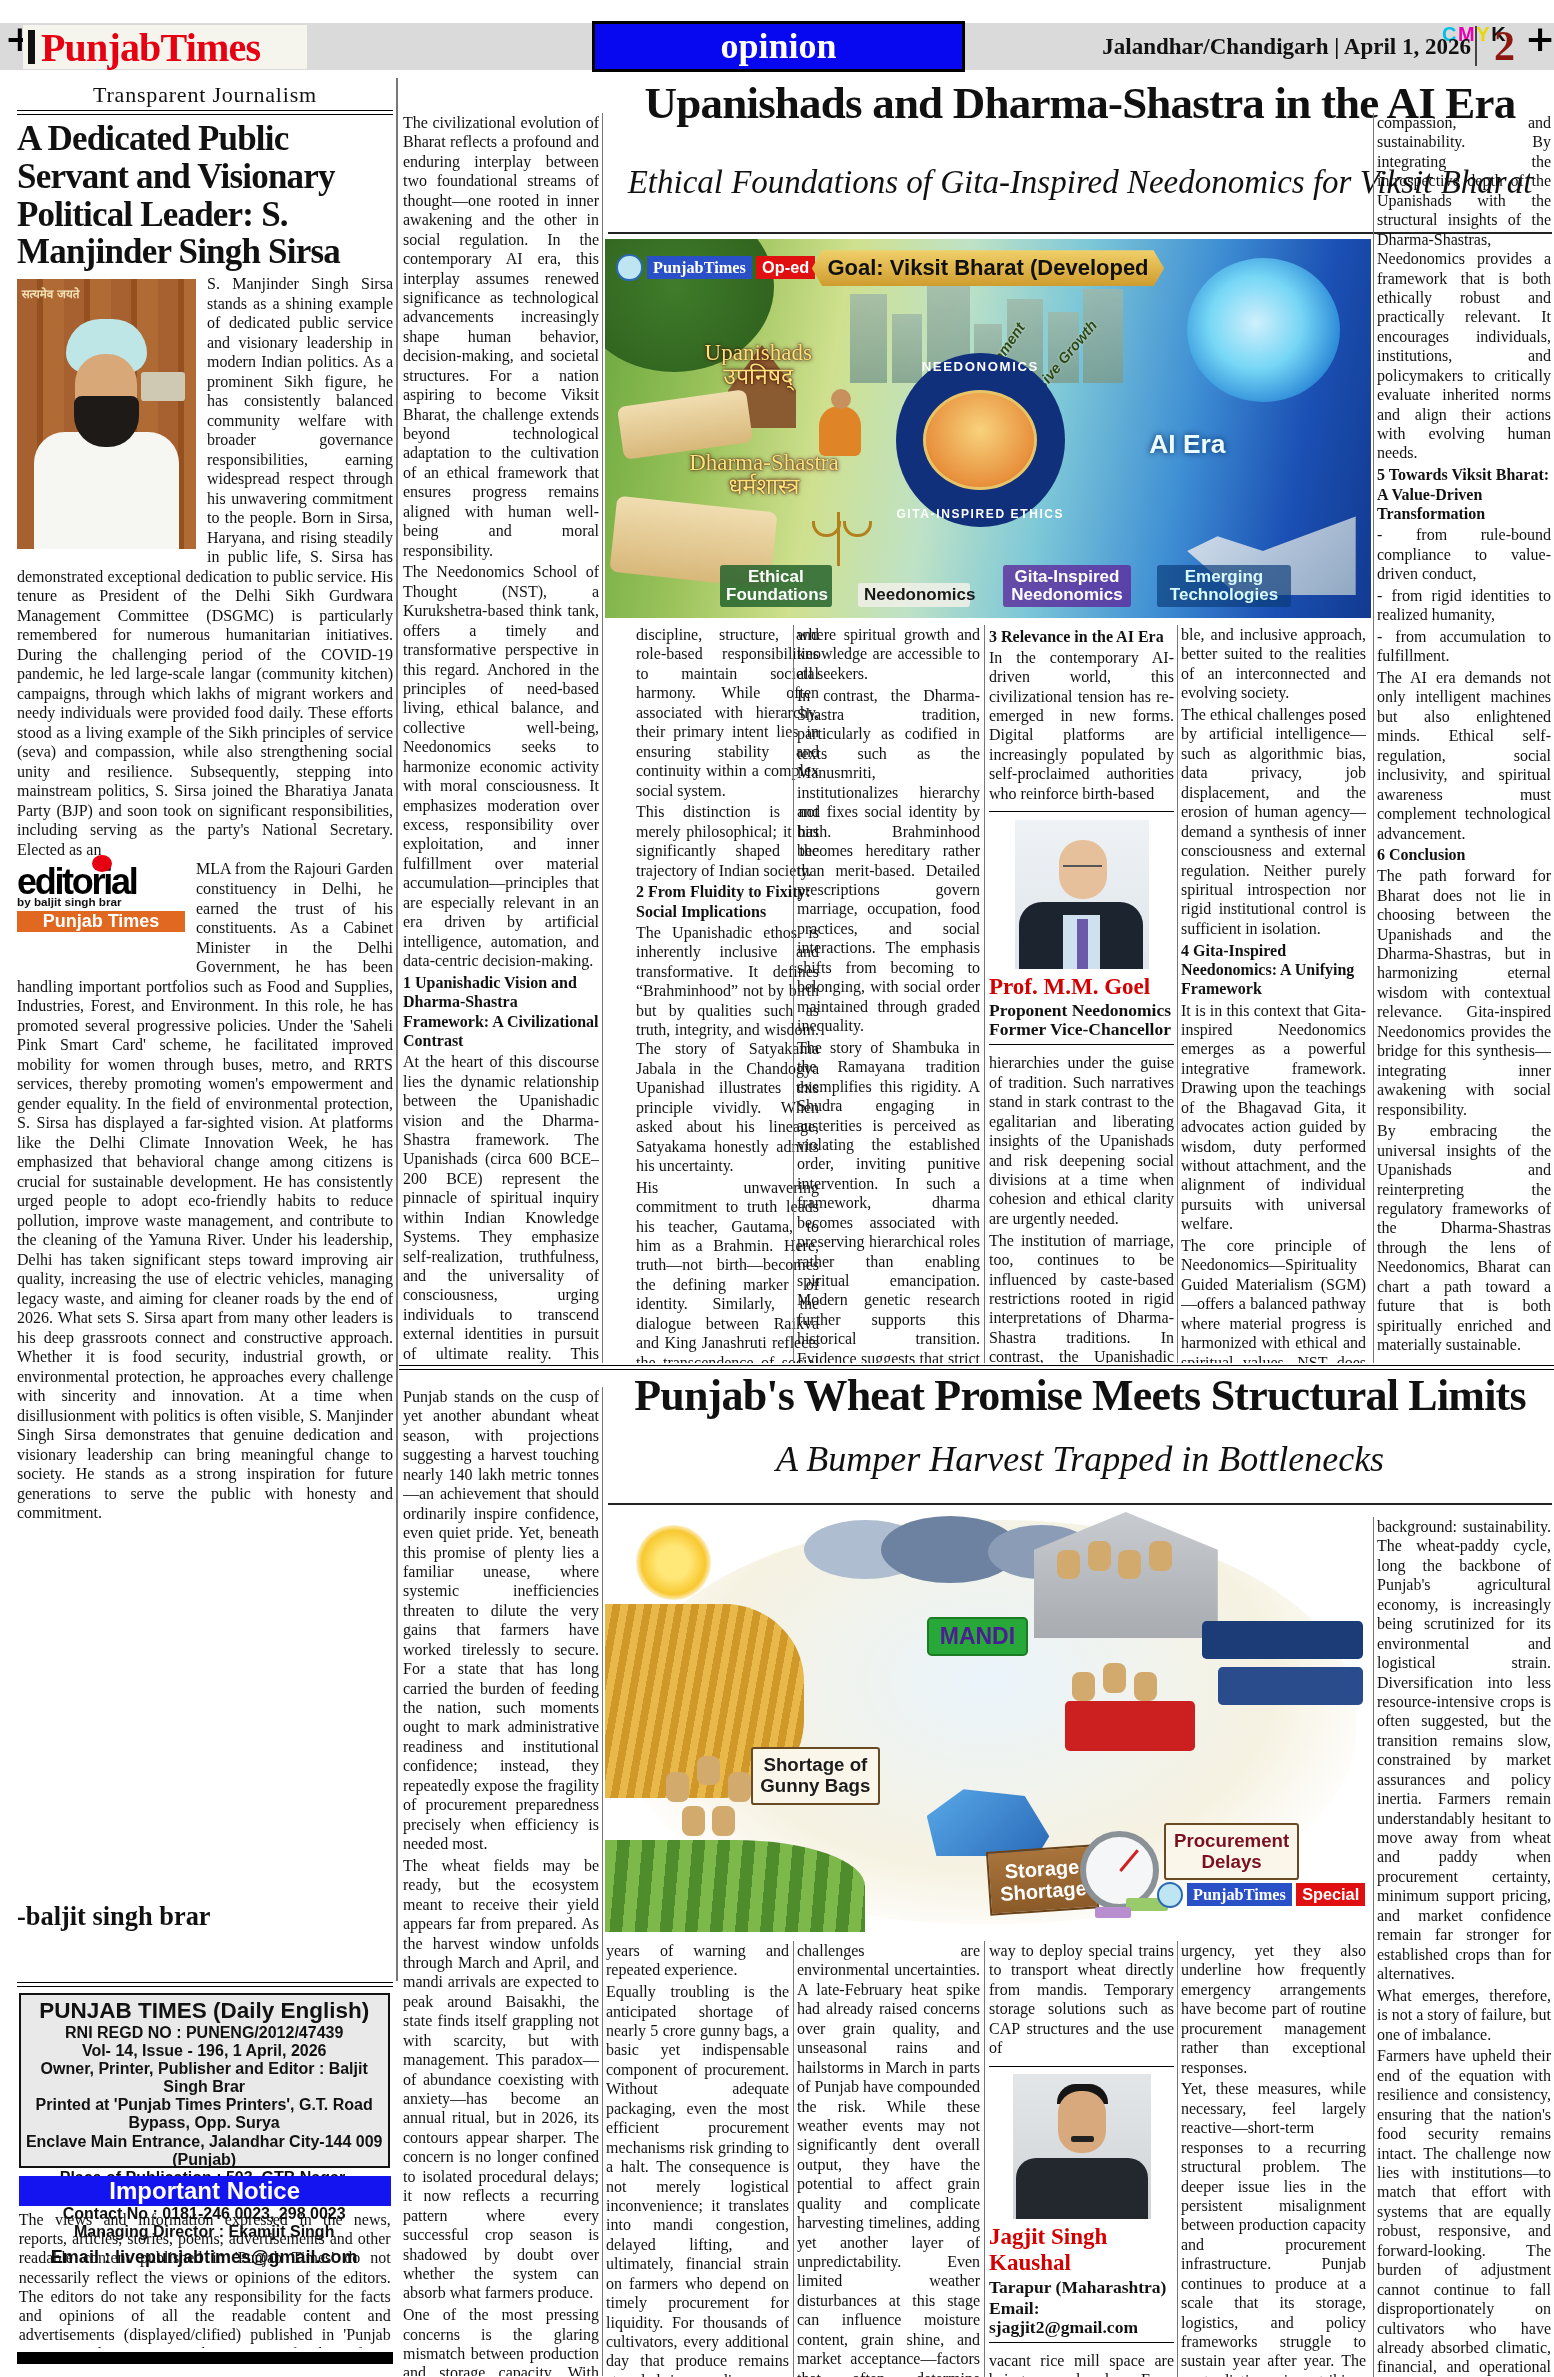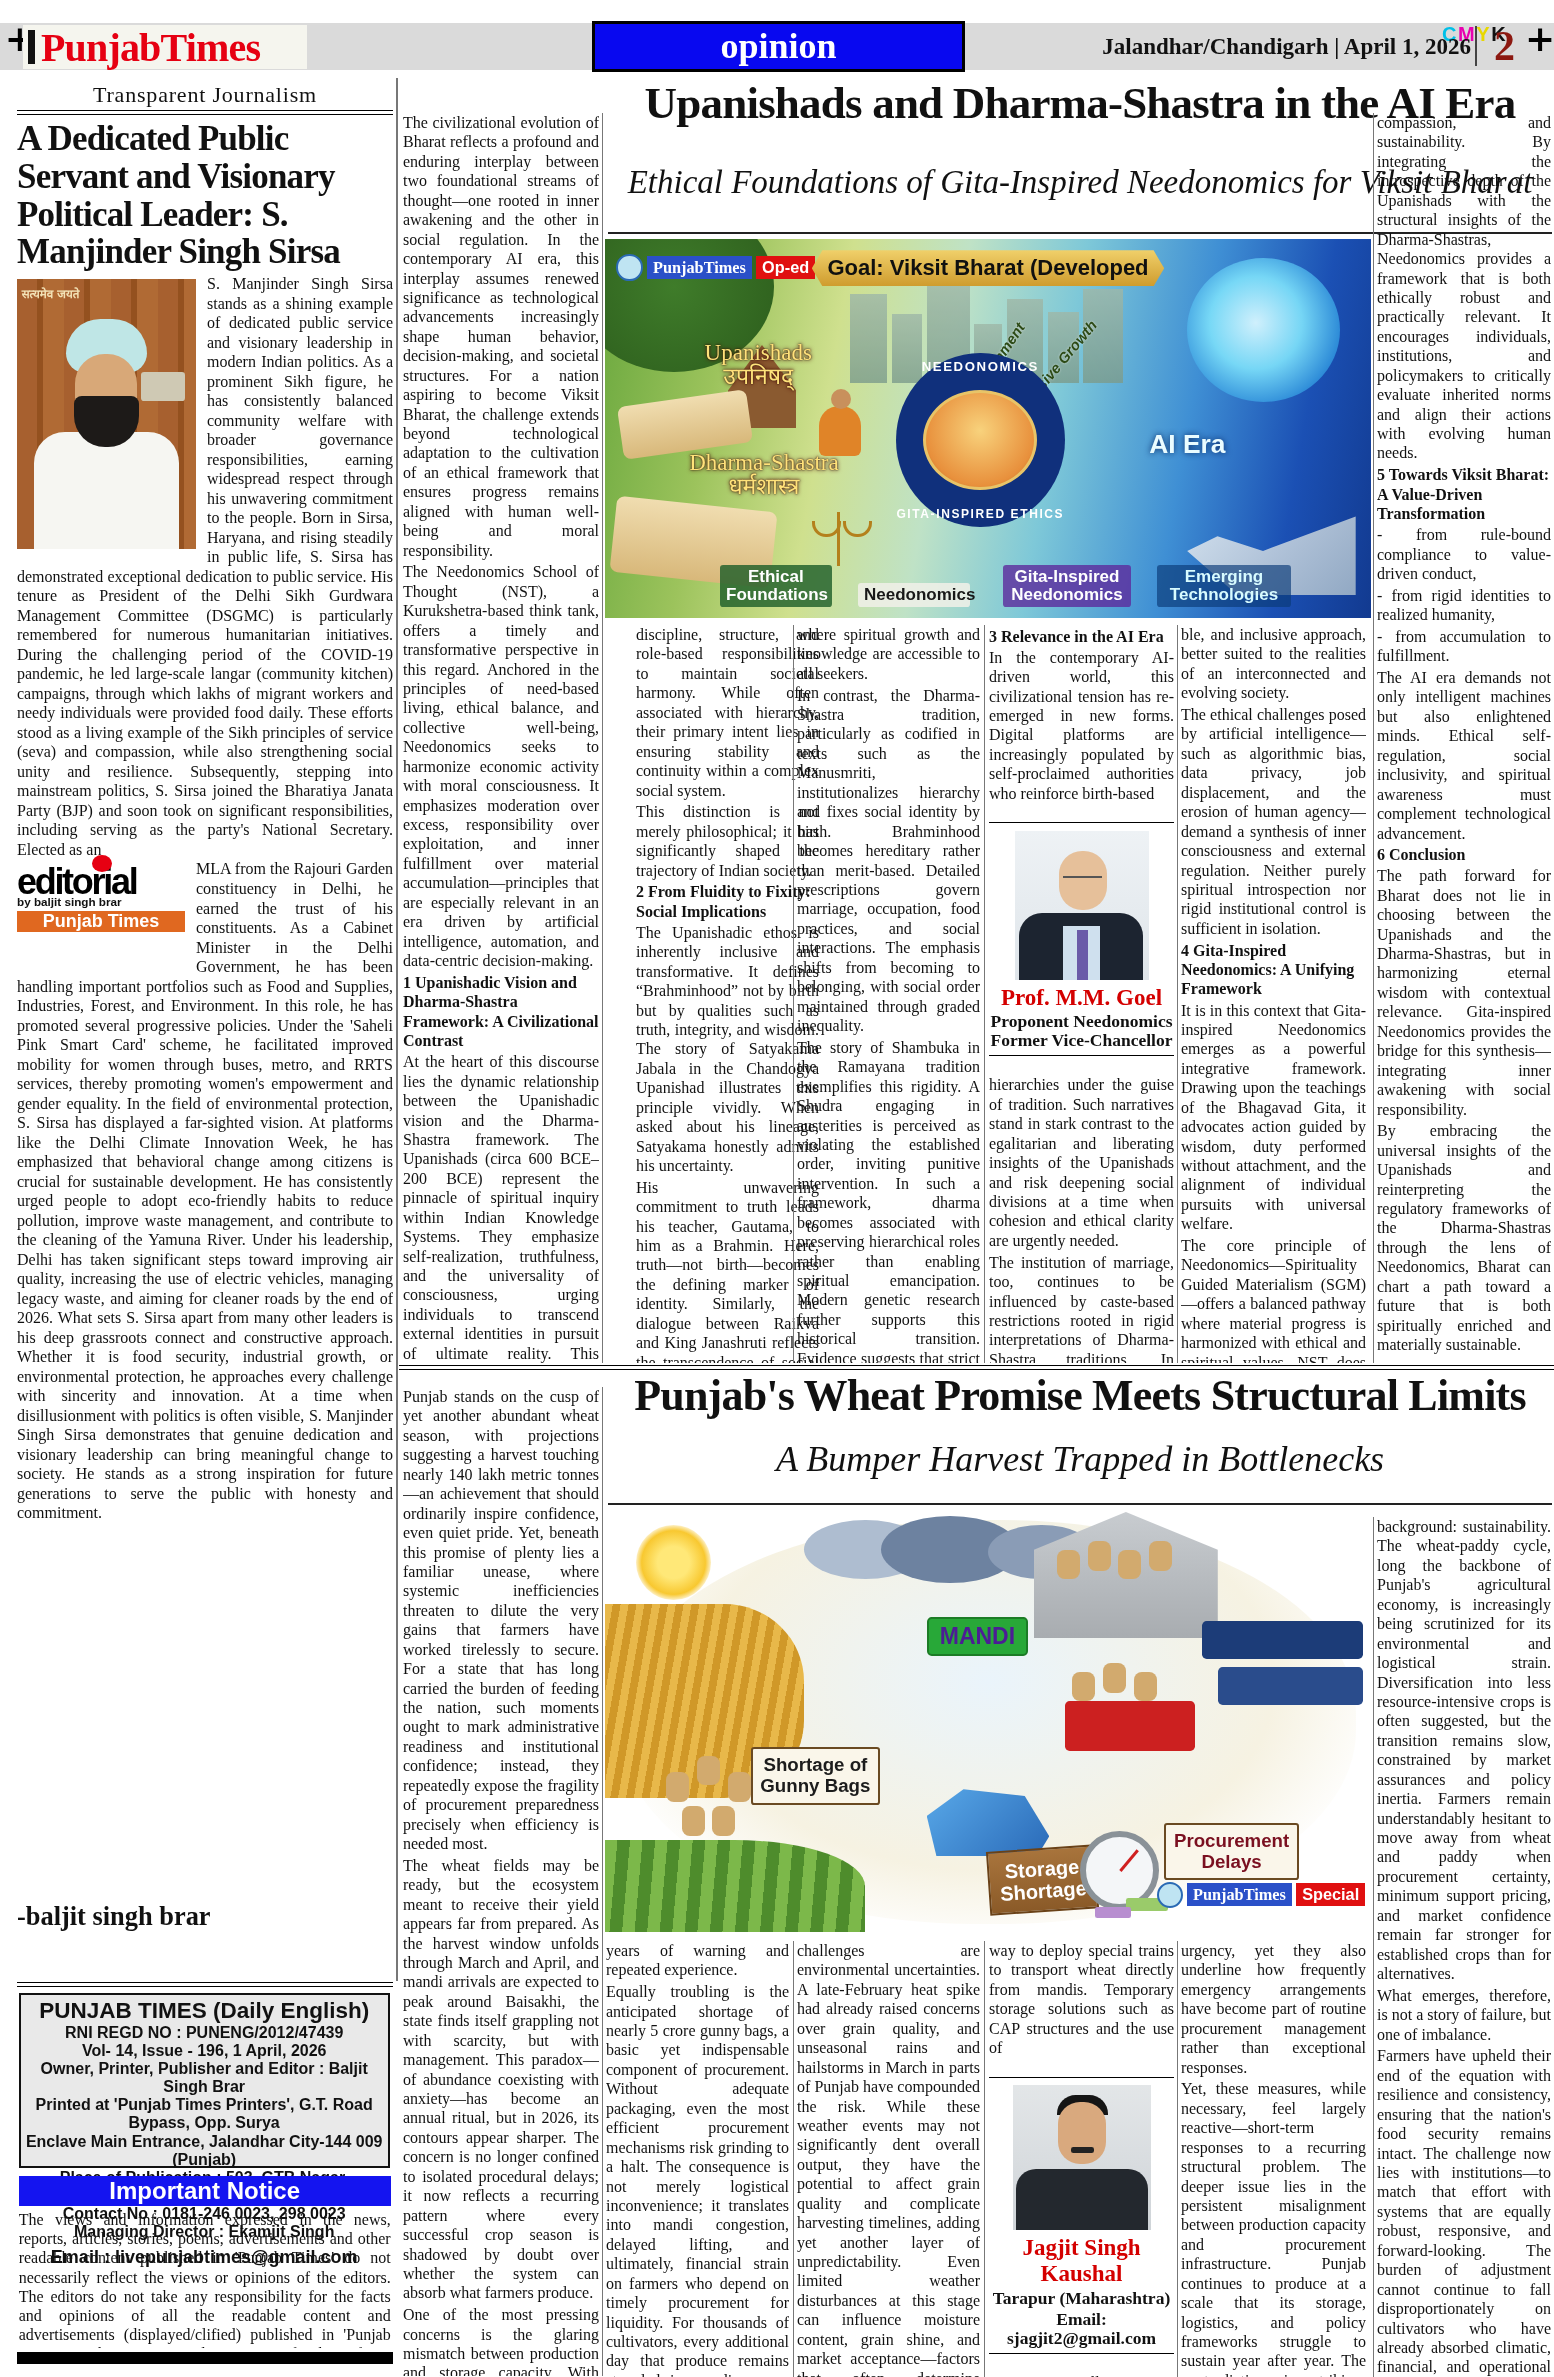--- a/index.html
+++ b/index.html
@@ -52,21 +52,21 @@
   .noticebody{left:18.7px;top:2210px;width:372px;height:138px;overflow:hidden;
               font:16px/1.2 "Liberation Serif",serif;text-align:justify;}
   .blackbar{left:17px;top:2352px;width:376px;height:11.7px;background:#000;}
   
   .col{font:16px/1.215 "Liberation Serif",serif;text-align:justify;overflow:hidden;hyphens:auto;}
   .col p{margin:0 0 2.3px;}
   .col p.ih{font-weight:bold;text-align:left;margin:1.6px 0;}
   .bigheadline{text-align:center;font:bold 45px/1.0 "Liberation Serif",serif;letter-spacing:-0.8px;}
   .subhead{text-align:center;font:italic 33px/1.05 "Liberation Serif",serif;}
   
-  .photoblock{border-top:1.6px solid #000;border-bottom:1.6px solid #000;text-align:center;padding:7.8px 0 4.7px;margin:19px 0;}
+  .photoblock{border-top:1.6px solid #000;border-bottom:1.6px solid #000;text-align:left;padding:7.8px 0 4.7px;margin:8px 0;}
   .pname{color:#d40000;font:bold 23px "Liberation Serif",serif;margin:4.7px 0 0;}
   .prole{font:bold 17.5px/1.1 "Liberation Serif",serif;margin:1.6px 0 0;}
   .goelphoto{width:134px;height:149px;margin:0 auto;position:relative;background:linear-gradient(#eef2f5,#dfe5ea);overflow:hidden;}
   .goelphoto .suit{position:absolute;left:4.7px;bottom:0;width:124px;height:67px;background:#1c2430;border-radius:23px 23px 0 0;}
   .goelphoto .shirt{position:absolute;left:48px;bottom:0;width:37px;height:54px;background:#cfe0ee;}
   .goelphoto .tie{position:absolute;left:62px;bottom:0;width:11px;height:50px;background:#6a5aa8;}
   .goelphoto .head{position:absolute;left:44px;top:20px;width:48px;height:59px;background:#e6c09a;border-radius:23px;}
   .goelphoto .glasses{position:absolute;left:48px;top:45px;width:39px;height:7.8px;border-top:2.3px solid #555;}
   .jagphoto{width:138px;height:145px;margin:0 auto;position:relative;background:linear-gradient(#e3e6e8,#cfd4d8);overflow:hidden;}
   .jagphoto .shirt{position:absolute;left:3.1px;bottom:0;width:132px;height:61px;background:#23282e;border-radius:20px 20px 0 0;}

